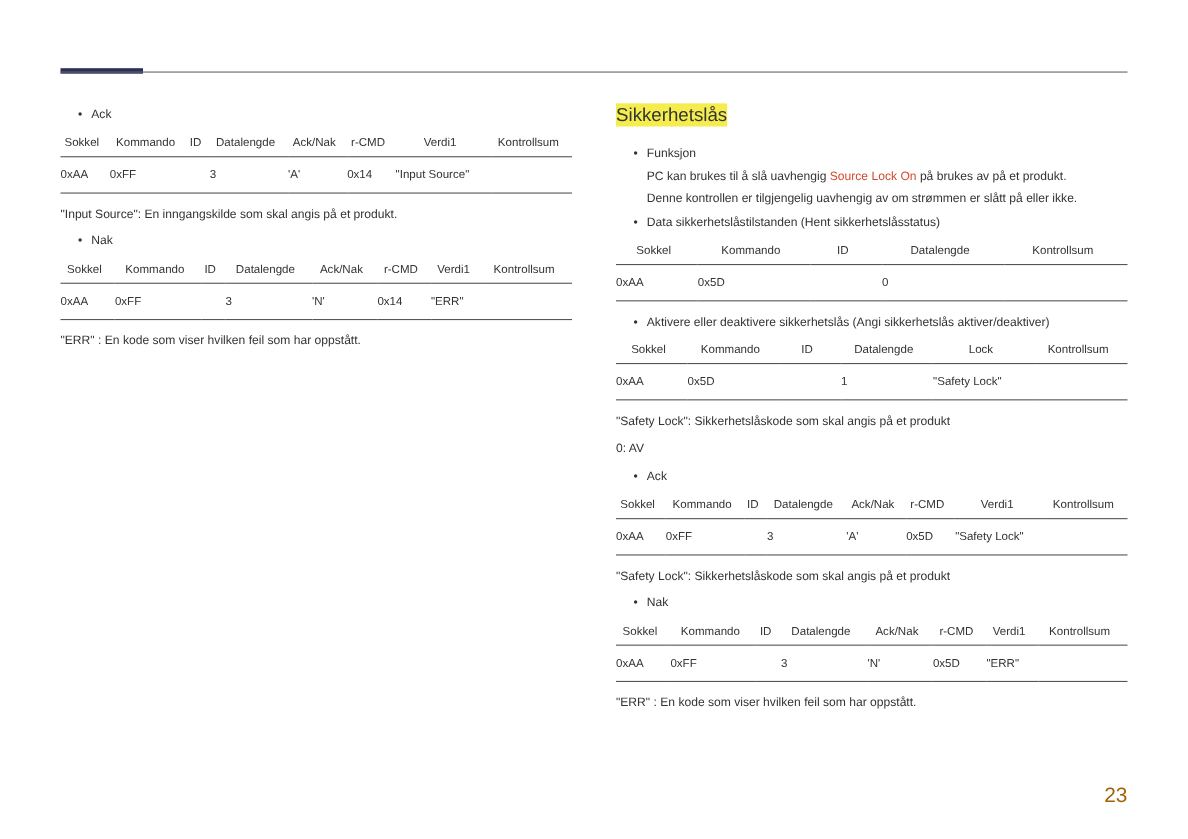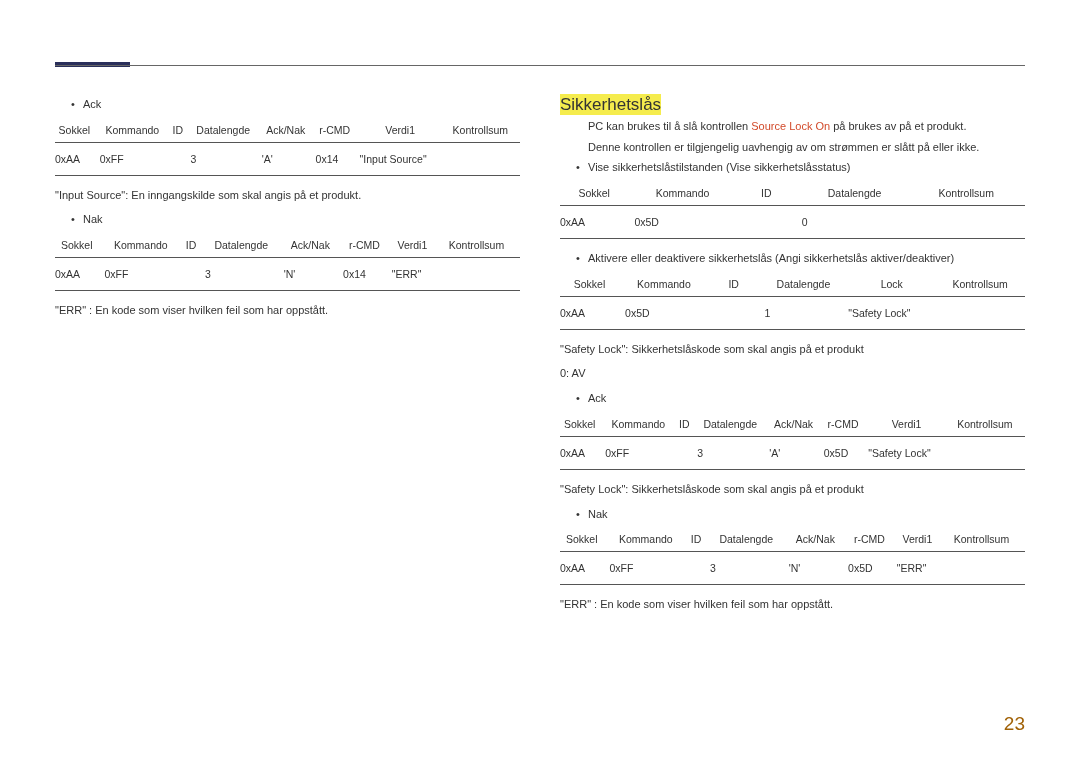--- a/index.html
+++ b/index.html
@@ -74,21 +74,21 @@
     vertical-align: top;
   }
   .para {
     line-height: 1.7;
     margin: 6px 0;
   }
   h2.section {
     font-size: 17px;
     font-weight: normal;
     color: #333;
-    margin-bottom: 2px;
+    margin-bottom: 16px;
   }
   h2.section .hl {
     background: #f5ec4d;
     padding: 1px 0;
   }
   .red { color: #d24a2a; }
   .page-num {
     position: absolute;
     bottom: 28px;
     right: 55px;
@@ -164,26 +164,27 @@
       </tr>
         </tbody>
     </table>
 
     <div class="para">"ERR" : En kode som viser hvilken feil som har oppstått.</div>
   </div>
 
   <div class="col">
     <h2 class="section"><span class="hl">Sikkerhetslås</span></h2>
 
+    <div class="bullet">Funksjon</div>
     <div class="indent-text">
-      <span>PC kan brukes til å slå kontrollen </span><span class="red">Source Lock On</span><span> på brukes av på et produkt.</span>
+      <span>PC kan brukes til å slå uavhengig </span><span class="red">Source Lock On</span><span> på brukes av på et produkt.</span>
     </div>
     <div class="indent-text">Denne kontrollen er tilgjengelig uavhengig av om strømmen er slått på eller ikke.</div>
 
-    <div class="bullet">Vise sikkerhetslåstilstanden (Vise sikkerhetslåsstatus)</div>
+    <div class="bullet">Data sikkerhetslåstilstanden (Hent sikkerhetslåsstatus)</div>
     <table>
       <thead>
           <tr>
         <th style="width:16%">Sokkel</th>
         <th style="width:22%">Kommando</th>
         <th style="width:14%">ID</th>
         <th style="width:24%">Datalengde</th>
         <th>Kontrollsum</th>
       </tr>
         </thead>

